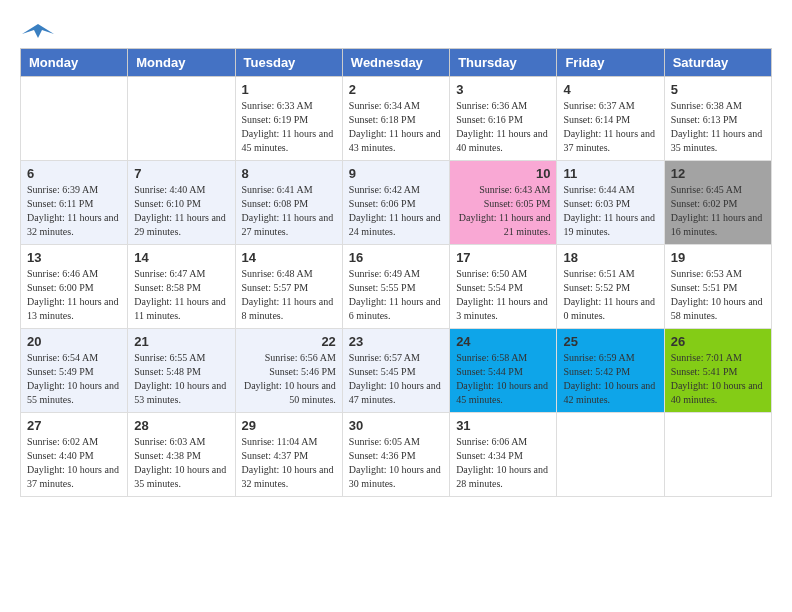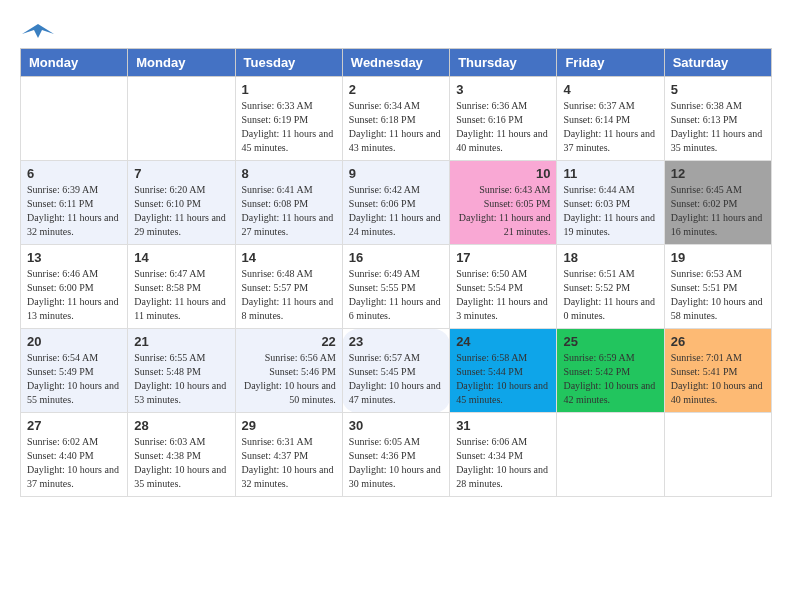--- a/index.html
+++ b/index.html
@@ -143,21 +143,21 @@
       </tr>
       <tr>
         <td style="background: rgb(238, 242, 251);">
           <span class="day-num">6</span>
           <div class="cell-text" style="white-space: pre-wrap;">Sunrise: 6:39 AM
 Sunset: 6:11 PM
 Daylight: 11 hours and 32 minutes.</div>
         </td>
         <td style="background: rgb(238, 242, 251);">
           <span class="day-num">7</span>
-          <div class="cell-text" style="white-space: pre-wrap;">Sunrise: 6:20 AM
+          <div class="cell-text" style="white-space: pre-wrap;">Sunrise: 4:40 AM
 Sunset: 6:10 PM
 Daylight: 11 hours and 29 minutes.</div>
         </td>
         <td style="background: rgb(238, 242, 251);">
           <span class="day-num">8</span>
           <div class="cell-text" style="white-space: pre-wrap;">Sunrise: 6:41 AM
 Sunset: 6:08 PM
 Daylight: 11 hours and 27 minutes.</div>
         </td>
         <td style="background: rgb(238, 242, 251);">
@@ -241,39 +241,39 @@
           <div class="cell-text" style="white-space: pre-wrap;">Sunrise: 6:55 AM
 Sunset: 5:48 PM
 Daylight: 10 hours and 53 minutes.</div>
         </td>
         <td style="background: rgb(238, 242, 251); text-align: right;">
           <span class="day-num">22</span>
           <div class="cell-text" style="white-space: pre-wrap;">Sunrise: 6:56 AM
 Sunset: 5:46 PM
 Daylight: 10 hours and 50 minutes.</div>
         </td>
-        <td style="background: rgb(238, 242, 251); border-radius: 16px;">
+        <td style="background: rgb(238, 242, 251);">
           <span class="day-num">23</span>
           <div class="cell-text" style="white-space: pre-wrap;">Sunrise: 6:57 AM
 Sunset: 5:45 PM
 Daylight: 10 hours and 47 minutes.</div>
         </td>
         <td style="background: #0ea5e9;">
           <span class="day-num">24</span>
           <div class="cell-text" style="white-space: pre-wrap;">Sunrise: 6:58 AM
 Sunset: 5:44 PM
 Daylight: 10 hours and 45 minutes.</div>
         </td>
-        <td style="background: #22c55e;">
+        <td style="background: #0ea5e9;">
           <span class="day-num">25</span>
           <div class="cell-text" style="white-space: pre-wrap;">Sunrise: 6:59 AM
 Sunset: 5:42 PM
 Daylight: 10 hours and 42 minutes.</div>
         </td>
-        <td style="background: #fdba74;">
+        <td style="background: #84cc16;">
           <span class="day-num">26</span>
           <div class="cell-text" style="white-space: pre-wrap;">Sunrise: 7:01 AM
 Sunset: 5:41 PM
 Daylight: 10 hours and 40 minutes.</div>
         </td>
       </tr>
       <tr>
         <td>
           <span class="day-num">27</span>
           <div class="cell-text" style="white-space: pre-wrap;">Sunrise: 6:02 AM
@@ -281,21 +281,21 @@
 Daylight: 10 hours and 37 minutes.</div>
         </td>
         <td>
           <span class="day-num">28</span>
           <div class="cell-text" style="white-space: pre-wrap;">Sunrise: 6:03 AM
 Sunset: 4:38 PM
 Daylight: 10 hours and 35 minutes.</div>
         </td>
         <td>
           <span class="day-num">29</span>
-          <div class="cell-text" style="white-space: pre-wrap;">Sunrise: 6:31 AM
+          <div class="cell-text" style="white-space: pre-wrap;">Sunrise: 11:04 AM
 Sunset: 4:37 PM
 Daylight: 10 hours and 32 minutes.</div>
         </td>
         <td>
           <span class="day-num">30</span>
           <div class="cell-text" style="white-space: pre-wrap;">Sunrise: 6:05 AM
 Sunset: 4:36 PM
 Daylight: 10 hours and 30 minutes.</div>
         </td>
         <td>

